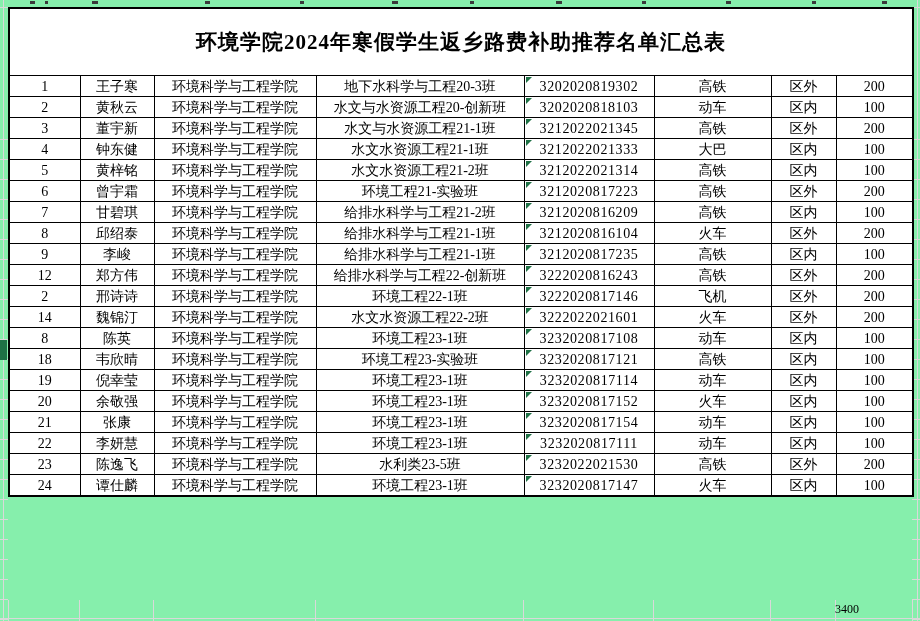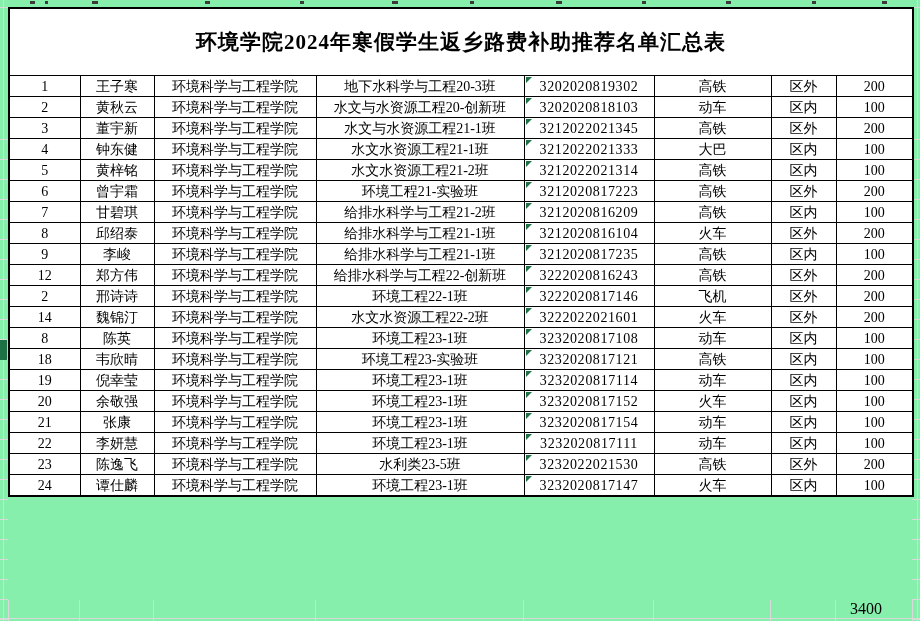--- a/index.html
+++ b/index.html
@@ -35,21 +35,21 @@
     white-space:normal;word-break:break-all;
   }
   tr.data-row td{height:20px;font-size:14px;line-height:19px;position:relative;}
   td.id-cell{letter-spacing:0.6px;}
   .tri{
     position:absolute;left:1px;top:1px;width:0;height:0;
     border-top:6px solid #1e7145;border-right:6px solid transparent;
   }
   #total-cell{
     position:absolute;left:835px;top:600px;width:62px;height:18px;
-    font-size:16px;line-height:18px;text-align:center;
+    font-size:12px;line-height:18px;text-align:left;
   }
 </style>
 </head>
 <body>
 
 <div id="screen">
 
   <div class="vgrid" style="left:3px;top:0;height:621px;"></div>
   <div class="vgrid" style="left:917px;top:0;height:621px;"></div>
   <div class="row-strip" style="left:0;"></div>

